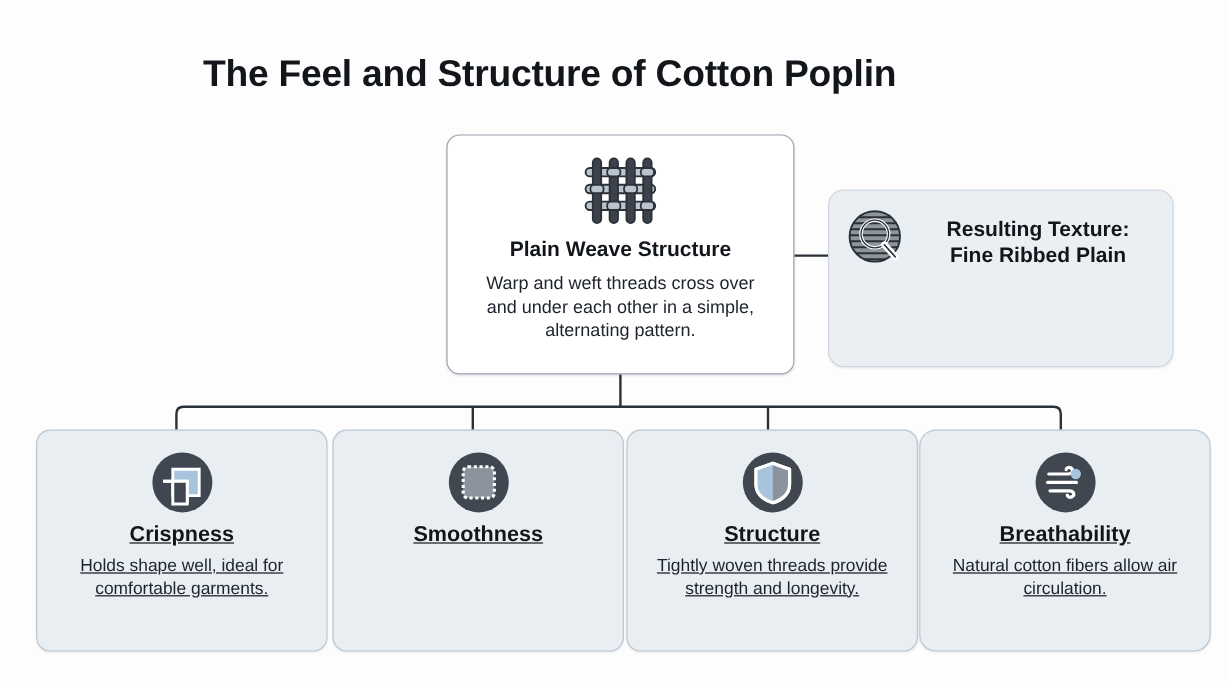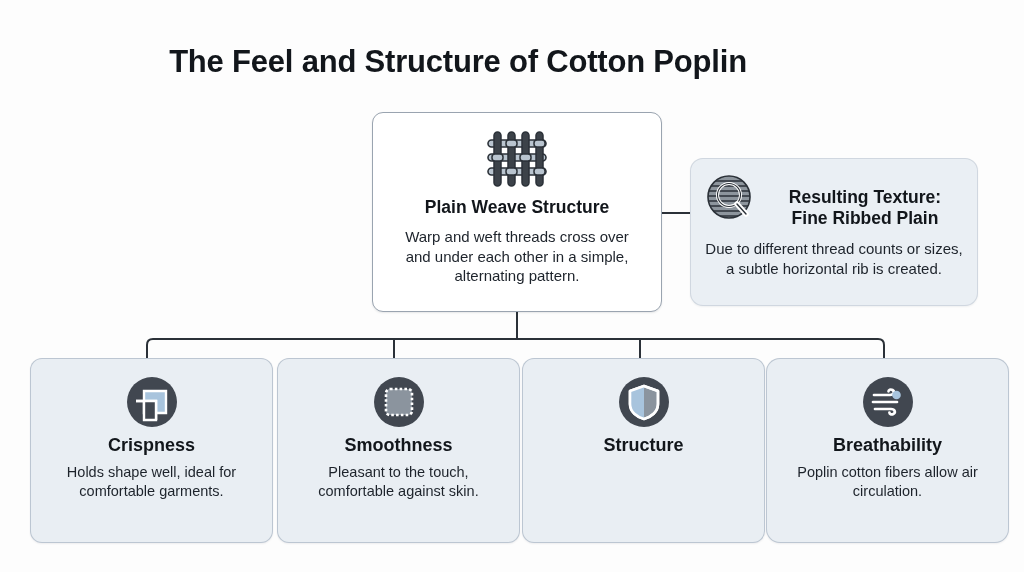--- a/index.html
+++ b/index.html
@@ -45,41 +45,42 @@
   }
 
   .side-node{
     left:690px;top:158px;width:288px;height:148px;
     background:#eaeff4;
     border:1px solid rgba(160,172,186,.35);
     border-radius:13px;
     box-shadow:0 1px 2px rgba(25,35,50,.06);
   }
   .side-head{
-    display:flex;align-items:flex-end;gap:10px;
+    display:flex;align-items:center;gap:10px;
     padding:14px 14px 0 14px;
   }
   .side-head .sh-text{
     font-size:17.5px;font-weight:bold;line-height:1.20;color:#12161b;
     text-align:center;flex:1;
   }
   .side-node .n-desc{
     margin-top:10px;font-size:15px;line-height:1.30;color:#1d232b;
     text-align:center;padding:0 14px;
   }
 
   
   .leaf{
     position:absolute;top:358px;width:243px;height:185px;
     background:#e9eef3;
     border:1px solid rgba(152,166,182,.55);
     border-radius:12px;
     box-shadow:0 1px 2px rgba(25,35,50,.07);
     text-align:center;
     box-sizing:border-box;
+    text-decoration:underline;
   }
   .leaf .icon-wrap{margin-top:14px;height:58px;}
   .leaf .n-title{
     margin-top:4px;font-size:18px;font-weight:bold;color:#12161b;
   }
   .leaf .n-desc{
     margin-top:7px;font-size:14.5px;line-height:1.28;color:#1d232b;
     padding:0 12px;
   }
   .leaf.l0{left:30px;}
@@ -163,21 +164,20 @@
           <circle cx="24" cy="22" r="11.5" fill="none" stroke="#2b3138" stroke-width="1.1"></circle>
           <line x1="32" y1="31" x2="41" y2="41" stroke="#ffffff" stroke-width="5.5" stroke-linecap="round"></line>
           <line x1="32" y1="31" x2="41" y2="41" stroke="#2b3138" stroke-width="1.4" stroke-linecap="round"></line>
         </svg>
       </div>
       <div class="sh-text">
         <div>Resulting Texture:</div>
         <div>Fine Ribbed Plain</div>
       </div>
     </div>
-    <div class="n-desc">Due to different thread counts or sizes, a subtle horizontal rib is created.</div>
   </div>
 
   <div class="node leaf l0">
     <div class="icon-wrap">
       <svg width="58" height="58" viewBox="0 0 58 58">
         <circle cx="29" cy="29" r="25" fill="#414750"></circle>
         <path d="M21,18 L43,18 L43,40 L21,40 Z" fill="#a8c4dd" stroke="#ffffff" stroke-width="2.4"></path>
         <path d="M13,28 L33,28 L33,47" fill="none" stroke="#ffffff" stroke-width="2.6" stroke-linejoin="miter"></path>
         <path d="M13,28 L33,28 L33,47 L21,47 L21,40 L21,28 Z" fill="#414750" stroke="#ffffff" stroke-width="2.4"></path>
       </svg>
@@ -187,44 +187,44 @@
   </div>
 
   <div class="node leaf l1">
     <div class="icon-wrap">
       <svg width="58" height="58" viewBox="0 0 58 58">
         <circle cx="29" cy="29" r="25" fill="#414750"></circle>
         <rect x="16" y="16" width="26" height="26" rx="4" fill="#8b949e" stroke="#ffffff" stroke-width="2.6" stroke-dasharray="2.6 2.2"></rect>
       </svg>
     </div>
     <div class="n-title">Smoothness</div>
-    <div class="n-desc">Pleasant to the touch, comfortable against skin.</div>
   </div>
 
   <div class="node leaf l2">
     <div class="icon-wrap">
       <svg width="58" height="58" viewBox="0 0 58 58">
         <circle cx="29" cy="29" r="25" fill="#414750"></circle>
         <path d="M29,13 L43,18 L43,31 C43,39 36,44 29,46 C22,44 15,39 15,31 L15,18 Z" fill="#8b949e" stroke="#ffffff" stroke-width="2.6" stroke-linejoin="round"></path>
         <path d="M29,13 L15,18 L15,31 C15,39 22,44 29,46 Z" fill="#a8c4dd"></path>
         <path d="M29,13 L43,18 L43,31 C43,39 36,44 29,46 C22,44 15,39 15,31 L15,18 Z" fill="none" stroke="#ffffff" stroke-width="2.6" stroke-linejoin="round"></path>
       </svg>
     </div>
     <div class="n-title">Structure</div>
+    <div class="n-desc">Tightly woven threads provide strength and longevity.</div>
   </div>
 
   <div class="node leaf l3">
     <div class="icon-wrap">
       <svg width="58" height="58" viewBox="0 0 58 58">
         <circle cx="29" cy="29" r="25" fill="#414750"></circle>
         <g fill="none" stroke="#ffffff" stroke-width="2.7" stroke-linecap="round">
           <path d="M15,22 L31,22 C35,22 36,18.5 33.5,17 C31.5,15.8 29.5,17 29.5,18.3"></path>
           <path d="M14,29 L38,29"></path>
           <path d="M16,36 L32,36 C36,36 37,39.6 34.3,41 C32.4,42 30.4,41 30.4,39.6"></path>
         </g>
         <circle cx="37.5" cy="22" r="4.3" fill="#a8c4dd"></circle>
       </svg>
     </div>
     <div class="n-title">Breathability</div>
-    <div class="n-desc">Poplin cotton fibers allow air circulation.</div>
+    <div class="n-desc">Natural cotton fibers allow air circulation.</div>
   </div>
 
 </div>
 
 </body></html>

